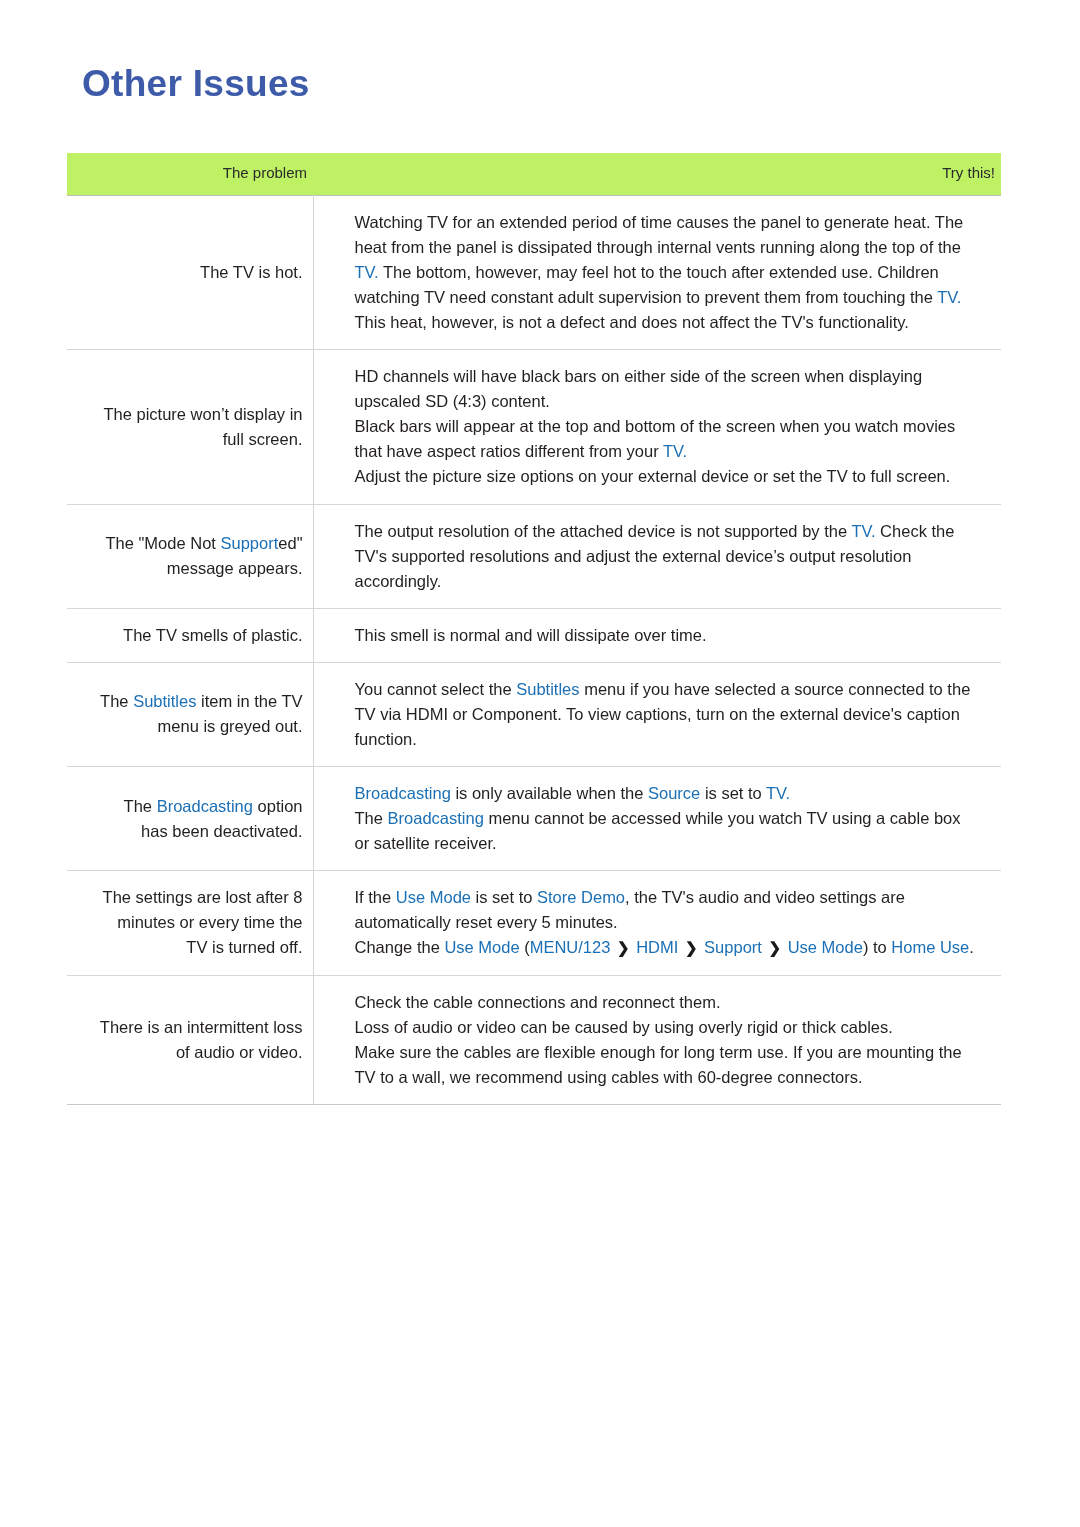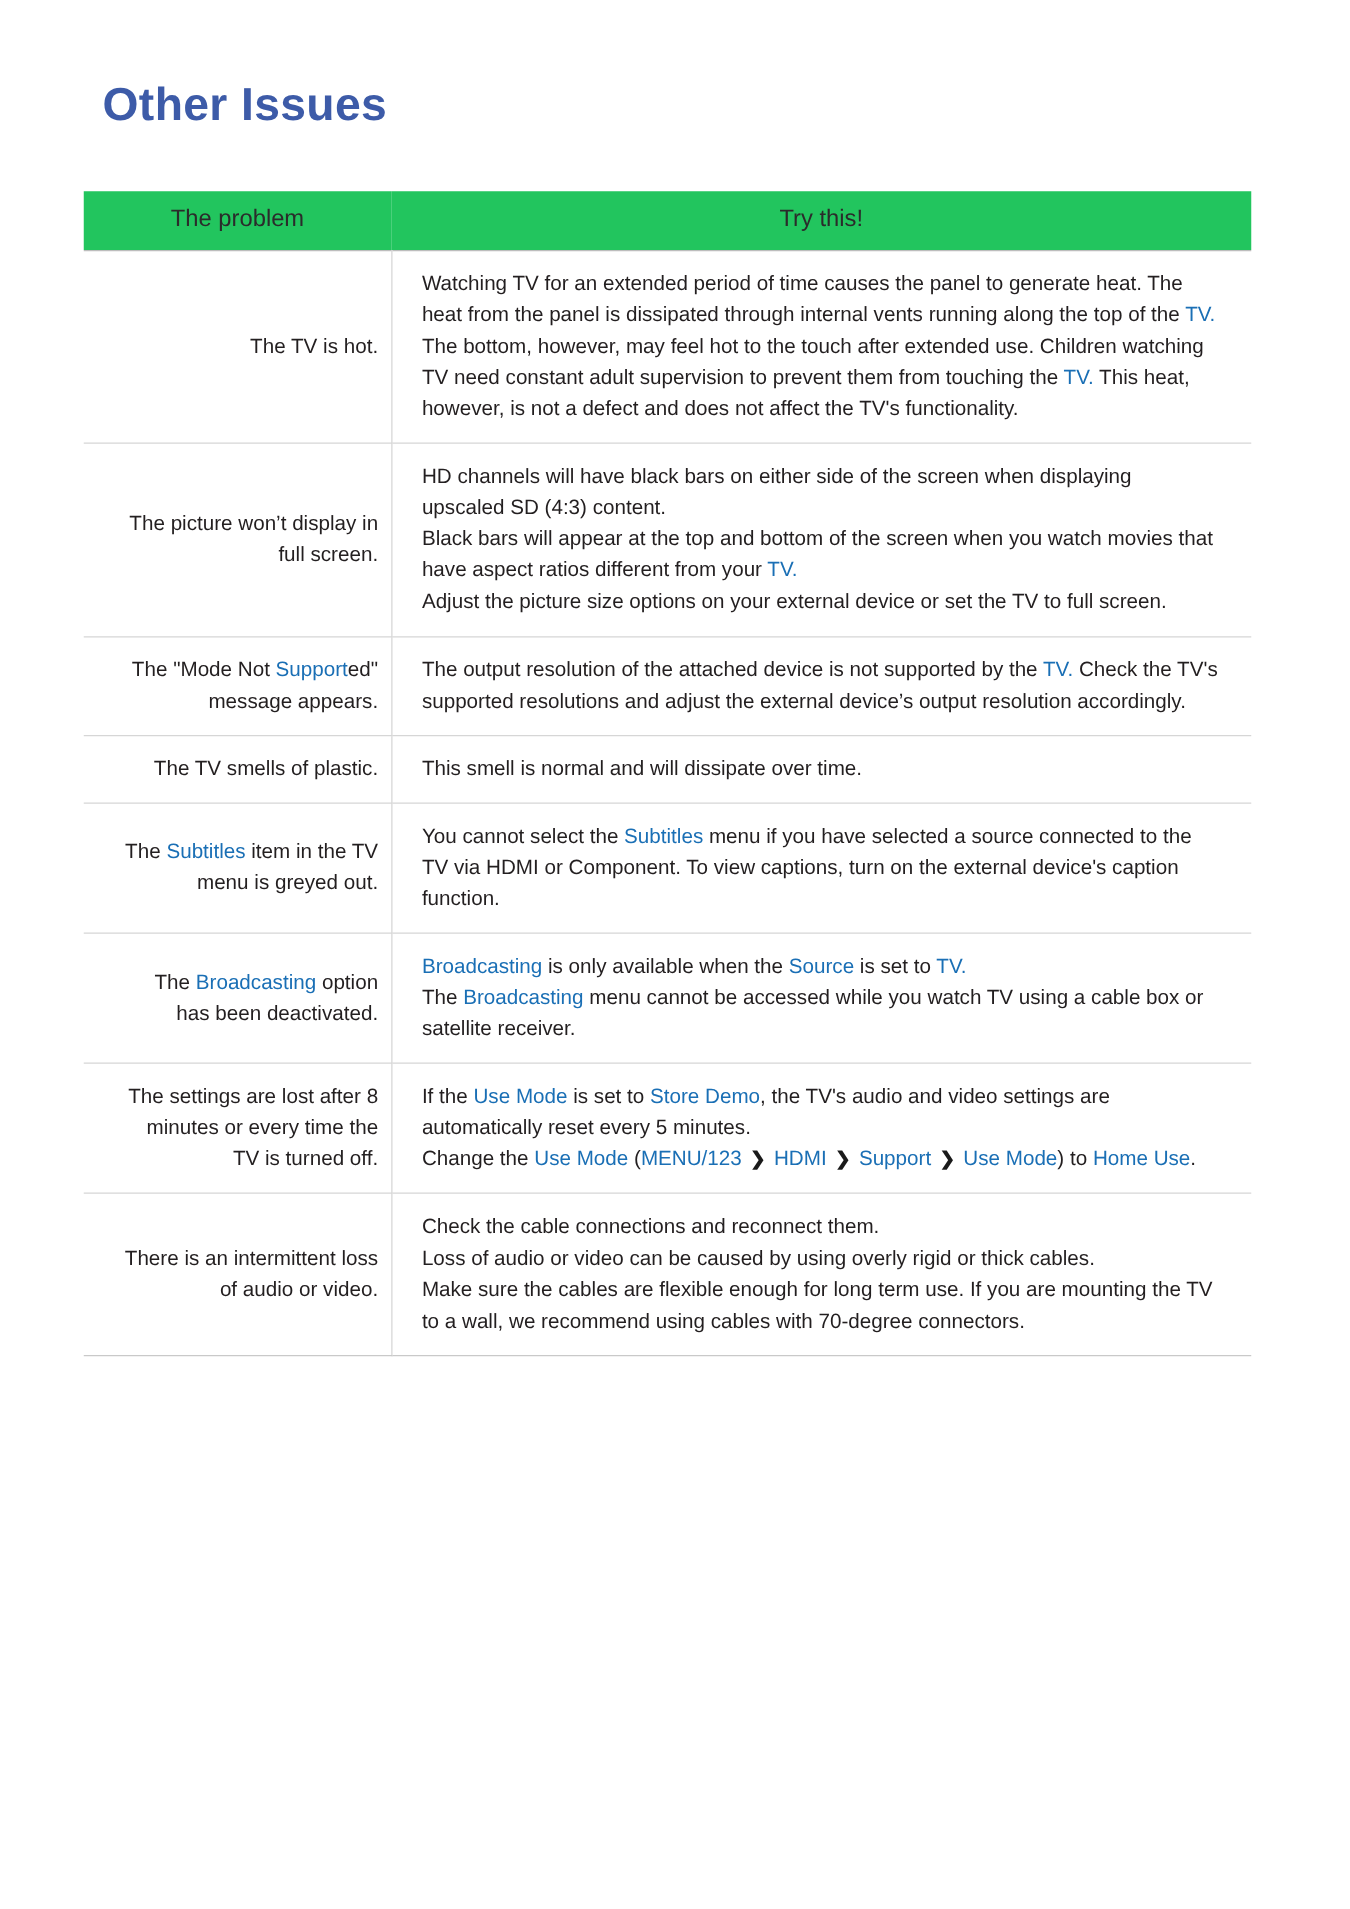--- a/index.html
+++ b/index.html
@@ -35,46 +35,46 @@
     left: 67px;
     top: 153px;
     width: 934px;
     border-collapse: collapse;
     table-layout: fixed;
   }
   .issues-table col.c1 { width: 246px; }
   .issues-table col.c2 { width: 688px; }
 
   .issues-table th {
-    background: #22c55e;
+    background: #bef264;
     font-weight: normal;
-    font-size: 19px;
+    font-size: 15px;
     color: #2b2b2b;
-    text-align: center;
+    text-align: right;
     padding: 11px 6px 12px 6px;
     border: none;
     line-height: 1.25;
   }
   .issues-table td {
     border-top: 1px solid #0c4a6e;
     border-bottom: 1px solid #d6d6d6;
     vertical-align: middle;
     font-size: 16.5px;
     line-height: 1.52;
     color: #231f20;
     padding: 14px 12px 14px 14px;
   }
   .issues-table td.problem {
     border-right: 1px solid #d6d6d6;
     padding-left: 28px;
     padding-right: 10px;
     text-align: right;
   }
   .issues-table td.solution {
-    padding-left: 24px;
+    padding-left: 41px;
     padding-right: 26px;
     margin-top: 26px;
   }
   .issues-table tbody tr:first-child td {
     border-top: 1px solid #bdbdbd;
   }
   .issues-table tbody tr:last-child td {
     border-bottom: 1px solid #c9c9c9;
   }
   .line { display: block; }
@@ -151,19 +151,19 @@
           <td class="solution">
             <span class="line">If the <span class="lnk">Use Mode</span> is set to <span class="lnk">Store Demo</span>, the TV's audio and video settings are automatically reset every 5 minutes.</span>
             <span class="line">Change the <span class="lnk">Use Mode</span> (<span class="lnk">MENU/123</span> <span class="chev">❯</span> <span class="lnk">HDMI</span> <span class="chev">❯</span> <span class="lnk">Support</span> <span class="chev">❯</span> <span class="lnk">Use Mode</span>) to <span class="lnk">Home Use</span>.</span>
           </td>
         </tr>
         <tr>
           <td class="problem">There is an intermittent loss of audio or video.</td>
           <td class="solution">
             <span class="line">Check the cable connections and reconnect them.</span>
             <span class="line">Loss of audio or video can be caused by using overly rigid or thick cables.</span>
-            <span class="line">Make sure the cables are flexible enough for long term use. If you are mounting the TV to a wall, we recommend using cables with 70-degree connectors.</span>
+            <span class="line">Make sure the cables are flexible enough for long term use. If you are mounting the TV to a wall, we recommend using cables with 60-degree connectors.</span>
           </td>
         </tr>
       </tbody>
   </table>
 
 </div>
 
 </body></html>

